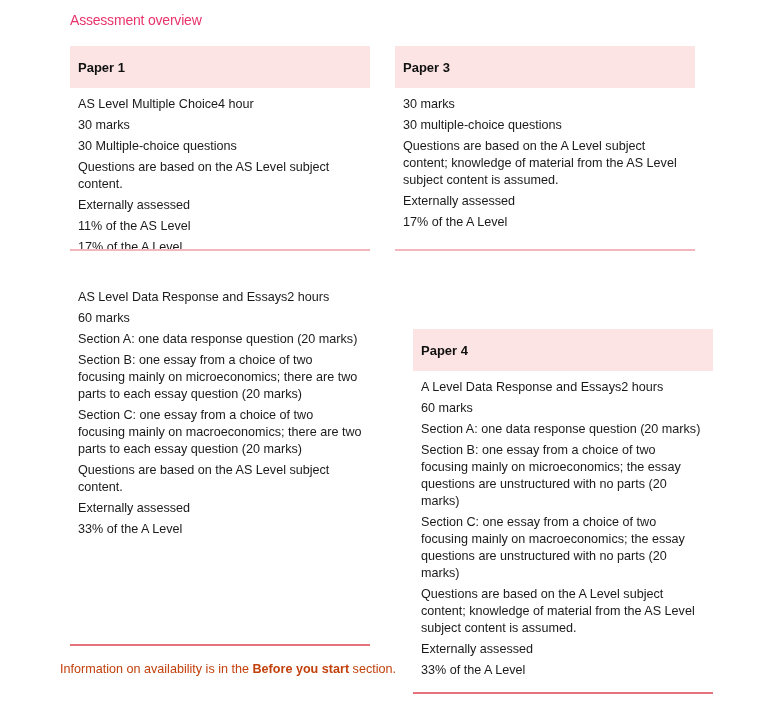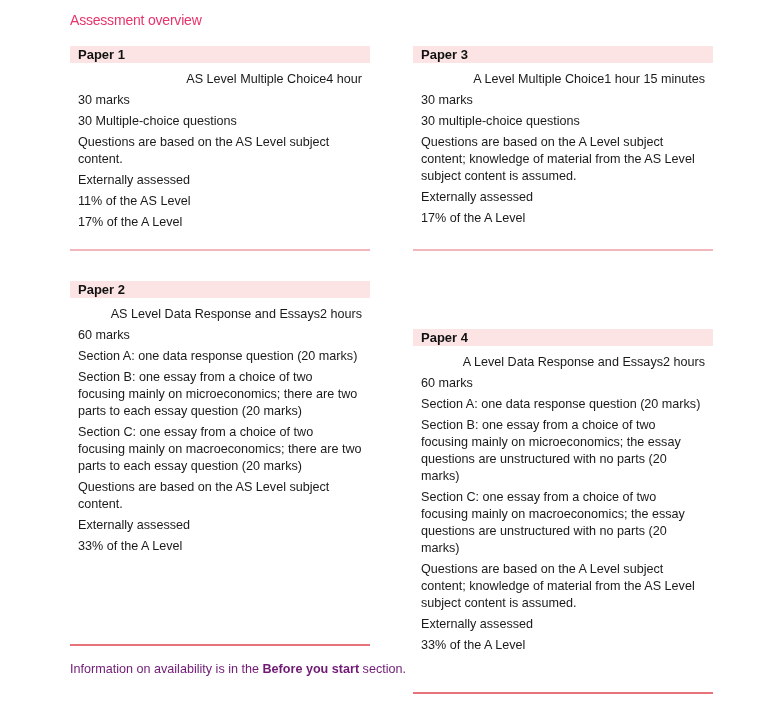--- a/index.html
+++ b/index.html
@@ -24,64 +24,64 @@
       font-weight: normal;
       letter-spacing: -0.2px;
       margin: 0;
     }
     .paper {
       position: absolute;
       width: 300px;
     }
     .paper-header {
       background: #fce4e4;
-      height: 17px;
+      height: 42px;
       display: flex;
       align-items: center;
       padding-left: 8px;
       font-weight: bold;
       font-size: 13px;
       color: #111;
     }
     .paper-body {
       padding: 8px 8px 0 8px;
       font-size: 12.6px;
       line-height: 17px;
     }
     .row-title {
       display: flex;
-      justify-content: flex-end;
+      justify-content: flex-start;
       margin-bottom: 4px;
     }
     .line {
       margin-bottom: 4px;
     }
     .divider {
       position: absolute;
       left: 0;
       width: 300px;
       height: 2px;
       background: #f4b6bd;
     }
     .divider.bottom {
       background: #e8727c;
       height: 1.5px;
     }
     #paper1 { left: 70px; top: 46px; }
-    #paper3 { left: 413px; top: 46px; }
+    #paper3 { left: 395px; top: 46px; }
     #paper2 { left: 70px; top: 281px; }
     #paper4 { left: 413px; top: 281px; margin-top: 48px; }
     #paper1 .divider, #paper3 .divider { top: 203px; }
     #paper2 .divider, #paper4 .divider { top: 363px; }
     .footer {
       position: absolute;
-      left: 70px;
+      left: 60px;
       top: 662px;
       font-size: 12.6px;
-      color: #701a75;
+      color: #c2410c;
     }
     .footer b { font-weight: bold; }
   </style>
 </head>
 <body>
 
 <h1 class="page-title">Assessment overview</h1>
 
 <div class="paper" id="paper1">
   <div class="paper-header">Paper 1</div>
@@ -96,35 +96,30 @@
     <div class="line">Externally assessed</div>
     <div class="line">11% of the AS Level</div>
     <div class="line">17% of the A Level</div>
   </div>
   <div class="divider"></div>
 </div>
 
 <div class="paper" id="paper3">
   <div class="paper-header">Paper 3</div>
   <div class="paper-body">
-    <div class="row-title">
-      <span>A Level Multiple Choice</span>
-      <span>1 hour 15 minutes</span>
-    </div>
     <div class="line">30 marks</div>
     <div class="line">30 multiple-choice questions</div>
     <div class="line">Questions are based on the A Level subject content; knowledge of material from the AS Level subject content is assumed.</div>
     <div class="line">Externally assessed</div>
     <div class="line">17% of the A Level</div>
   </div>
   <div class="divider"></div>
 </div>
 
 <div class="paper" id="paper2">
-  <div class="paper-header">Paper 2</div>
   <div class="paper-body">
     <div class="row-title">
       <span>AS Level Data Response and Essays</span>
       <span>2 hours</span>
     </div>
     <div class="line">60 marks</div>
     <div class="line">Section A: one data response question (20 marks)</div>
     <div class="line">Section B: one essay from a choice of two focusing mainly on microeconomics; there are two parts to each essay question (20 marks)</div>
     <div class="line">Section C: one essay from a choice of two focusing mainly on macroeconomics; there are two parts to each essay question (20 marks)</div>
     <div class="line">Questions are based on the AS Level subject content.</div>

